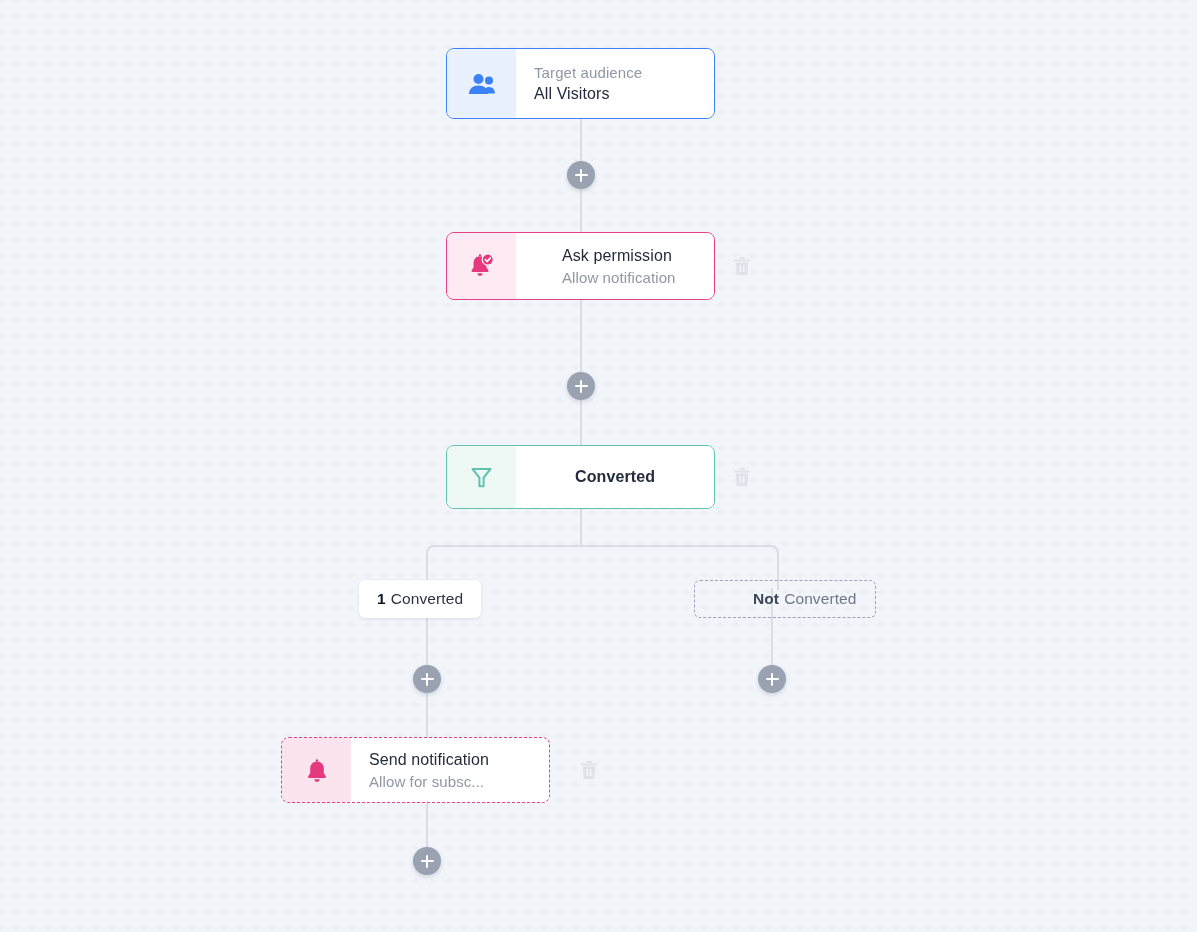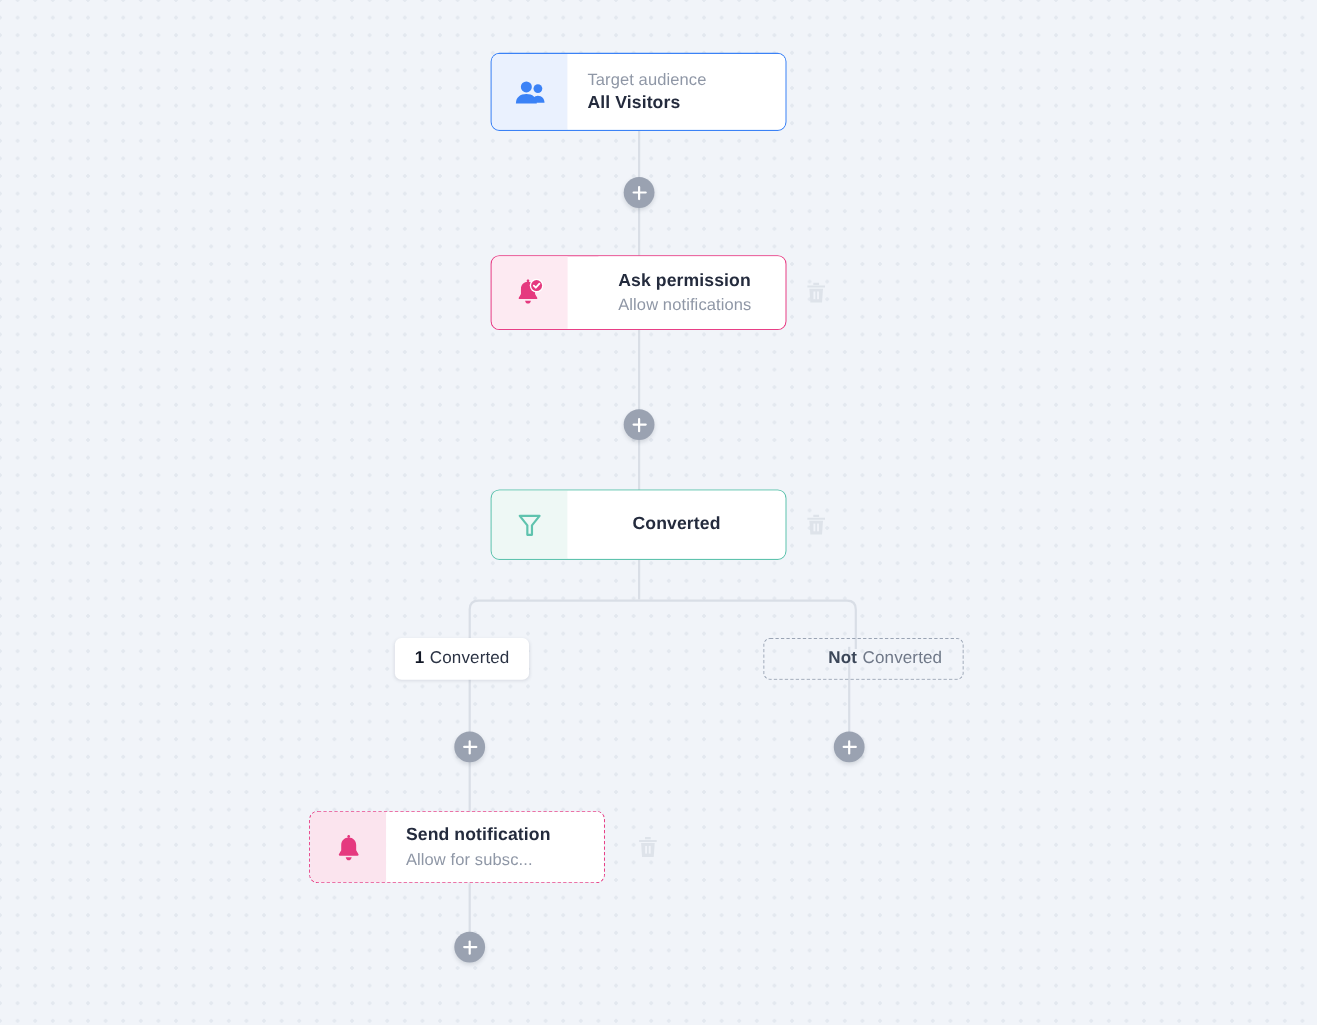--- a/index.html
+++ b/index.html
@@ -91,21 +91,21 @@
     padding: 0 18px;
   }
   .node .sub {
     font-size: 15px;
     color: #8f97a6;
     line-height: 21px;
     letter-spacing: 0.1px;
   }
   .node .title {
     font-size: 16px;
-    font-weight: bold;
+    font-weight: normal;
     color: #242b3d;
     line-height: 22px;
     letter-spacing: 0.1px;
   }
   .node .title-only {
     flex: 1 1 auto;
     display: flex;
     align-items: center;
     justify-content: center;
     background: #ffffff;
@@ -233,21 +233,21 @@
           <path d="M 9.4 21.3 C 9.7 23 10.7 24 12 24 C 13.3 24 14.3 23 14.6 21.3 Z"></path>
           <path d="M 12 2.2 C 11.3 2.2 10.8 2.7 10.8 3.3 C 10.8 4 11.3 4.5 12 4.5 C 12.7 4.5 13.2 4 13.2 3.3 C 13.2 2.7 12.7 2.2 12 2.2 Z"></path>
         </g>
         <circle cx="19.8" cy="7.6" r="6.2" fill="#ffffff"></circle>
         <circle cx="19.8" cy="7.6" r="5" fill="#e5397f"></circle>
         <path d="M 17.3 7.7 L 19.1 9.5 L 22.4 5.9" fill="none" stroke="#ffffff" stroke-width="1.7" stroke-linecap="round" stroke-linejoin="round"></path>
       </svg>
     </div>
     <div class="body">
       <span class="title">Ask permission</span>
-      <span class="sub">Allow notifications</span>
+      <span class="sub">Allow notification</span>
     </div>
   </div>
 
   <button class="trash-btn" style="left:731px; top:254px;">
     <svg width="18" height="20" viewBox="0 0 18 20" fill="#dee3ea">
       <path d="M 6.4 1 L 11.6 1 L 11.6 3 L 6.4 3 Z M 1 3.6 L 17 3.6 L 17 5.4 L 1 5.4 Z
                M 2.8 6.4 L 15.2 6.4 L 14.3 19 L 3.7 19 Z"></path>
       <rect x="6.5" y="9" width="1.7" height="7" fill="#f1f4f9"></rect>
       <rect x="9.8" y="9" width="1.7" height="7" fill="#f1f4f9"></rect>
     </svg>

